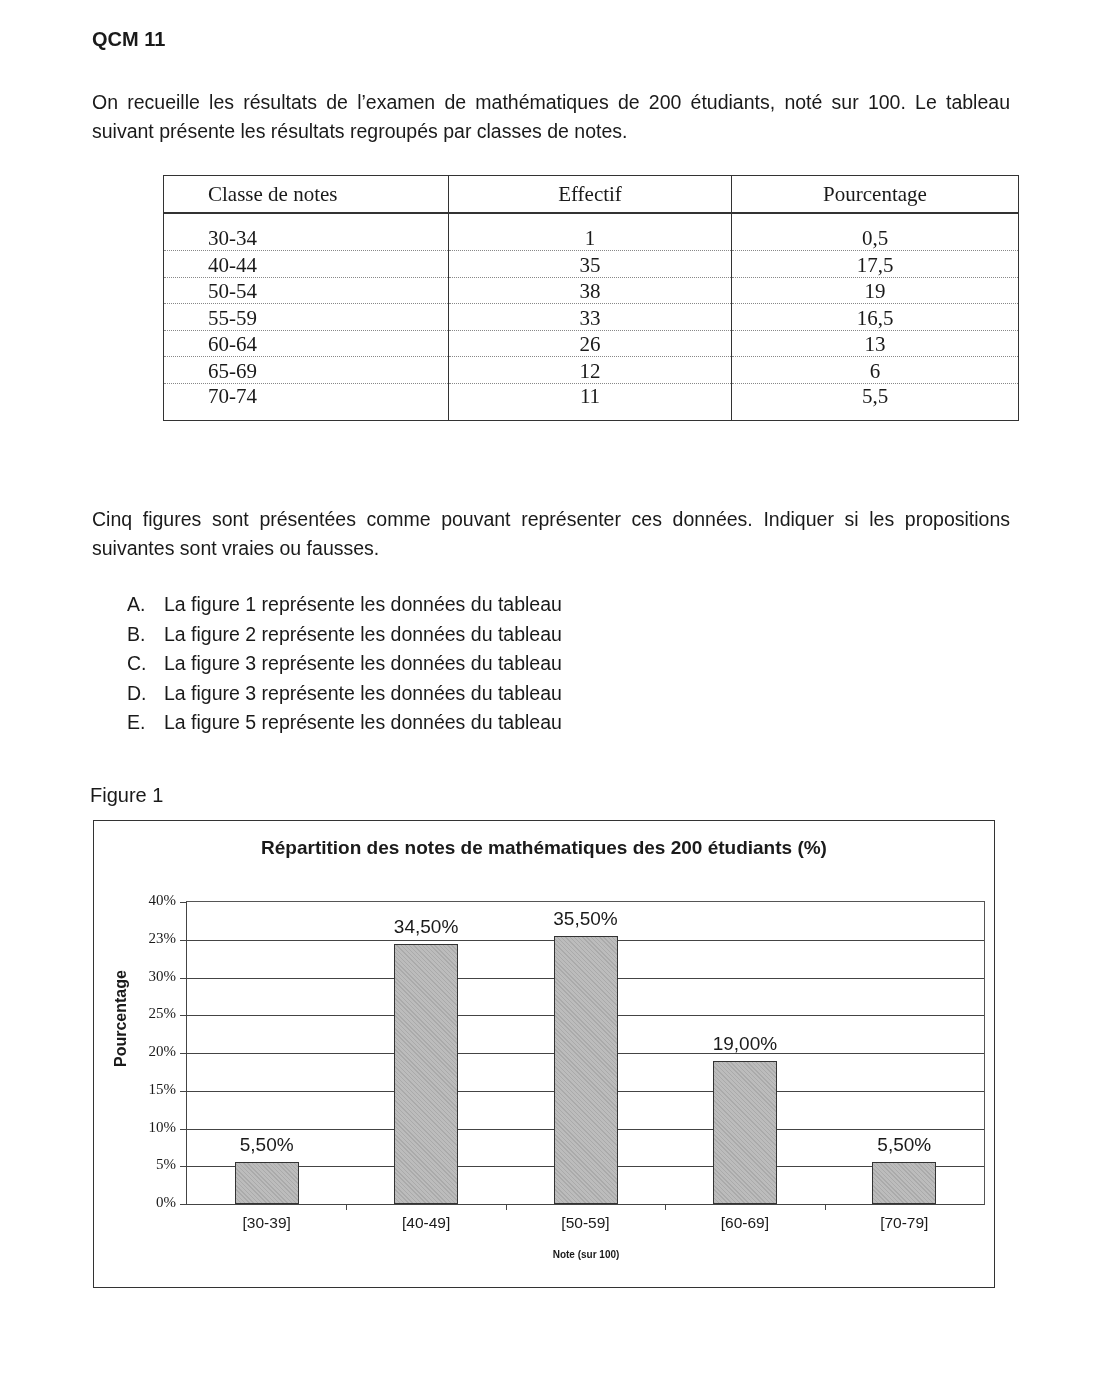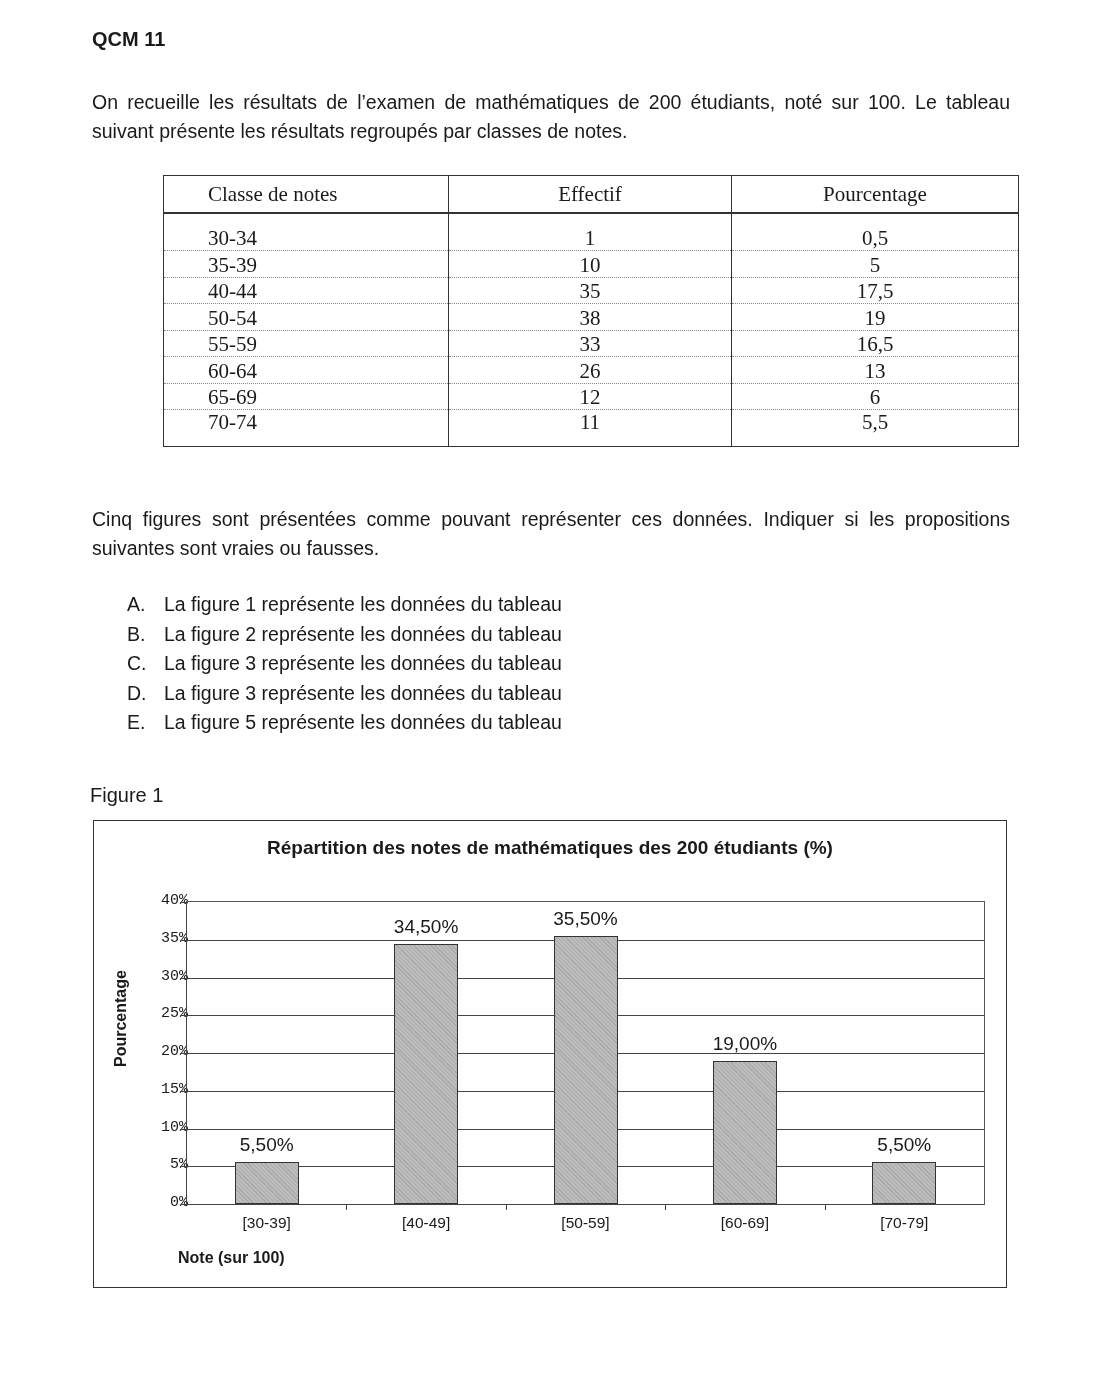--- a/index.html
+++ b/index.html
@@ -47,34 +47,34 @@
     }
     ol.options li { display: flex; }
     ol.options .letter { width: 37px; }
 
     .figlabel {
       position: absolute; left: 90px; top: 784px;
       font-family: "Liberation Sans", sans-serif; font-size: 20px;
     }
     .chartbox {
       position: absolute; left: 93px; top: 820px; width: 900px; height: 466px;
-      border: 1.5px solid #333; background: #fff; padding-left: 12px;
+      border: 1.5px solid #333; background: #fff;
     }
     .chart-title {
       position: absolute; left: 0; right: 0; top: 16px; text-align: center;
       font-family: "Liberation Sans", sans-serif; font-weight: bold; font-size: 19px;
     }
     .plot {
       position: absolute; left: 92px; top: 80px; width: 797px; height: 302px;
       border: 1px solid #555; border-left: 1.5px solid #444; border-bottom: 1.5px solid #444;
     }
     .gridline { position: absolute; left: 0; right: 0; height: 0; border-top: 1px solid #444; }
     .ytick {
       position: absolute; width: 60px; text-align: right; right: 818px;
-      font-family: Liberation Mono, monospace; font-size: 15px; transform: translateY(-9px);
+      font-family: Liberation Serif, serif; font-size: 15px; transform: translateY(-9px);
     }
     .ytickmark { position: absolute; left: -7px; width: 7px; border-top: 1px solid #444; }
     .ylabel {
       position: absolute; left: 18px; top: 246px; transform: rotate(-90deg); transform-origin: left top;
       font-family: "Liberation Sans", sans-serif; font-weight: bold; font-size: 16px; white-space: nowrap;
     }
     .bar {
       position: absolute; bottom: 0; width: 64px;
       background: #b4b4b4; border: 1.5px solid #333; box-sizing: border-box;
       background-image: repeating-linear-gradient(45deg, #aaa 0 1px, #bcbcbc 1px 3px);
@@ -82,22 +82,22 @@
     .barlabel {
       position: absolute; width: 100px; text-align: center;
       font-family: Liberation Sans, sans-serif; font-size: 19px;
     }
     .xtick {
       position: absolute; width: 120px; text-align: center; top: 312px;
       font-family: "Liberation Sans", sans-serif; font-size: 15.5px;
     }
     .xtickmark { position: absolute; bottom: -6px; height: 6px; border-left: 1px solid #444; }
     .xlabel {
-      position: absolute; left: 0; right: 0; top: 428px; text-align: left; padding-left: 84px;
-      font-family: "Liberation Sans", sans-serif; font-weight: bold; font-size: 16px;
+      position: absolute; left: 0; right: 0; top: 428px; text-align: center; padding-left: 84px;
+      font-family: "Liberation Sans", sans-serif; font-weight: bold; font-size: 10px;
     }
   </style>
 </head>
 <body>
 
 <div class="qtitle">QCM 11</div>
 <div class="para p1">On recueille les résultats de l’examen de mathématiques de 200 étudiants, noté sur 100. Le tableau suivant présente les résultats regroupés par classes de notes.</div>
 
 <table class="data">
   <thead>
@@ -107,25 +107,20 @@
       <th class="c3">Pourcentage</th>
     </tr>
   </thead>
   <tbody id="tbody">
       <tr class="first">
         <td class="c1">30-34</td>
         <td class="c2">1</td>
         <td class="c3">0,5</td>
       </tr>
       <tr>
-        <td class="c1">35-39</td>
-        <td class="c2">10</td>
-        <td class="c3">5</td>
-      </tr>
-      <tr>
         <td class="c1">40-44</td>
         <td class="c2">35</td>
         <td class="c3">17,5</td>
       </tr>
       <tr>
         <td class="c1">50-54</td>
         <td class="c2">38</td>
         <td class="c3">19</td>
       </tr>
       <tr>
@@ -182,21 +177,21 @@
   <div class="chart-title">Répartition des notes de mathématiques des 200 étudiants (%)</div>
   <div class="ylabel">Pourcentage</div>
   <div id="yticks">
       <div class="ytick" style="top: 382px;">0%</div>
       <div class="ytick" style="top: 344.25px;">5%</div>
       <div class="ytick" style="top: 306.5px;">10%</div>
       <div class="ytick" style="top: 268.75px;">15%</div>
       <div class="ytick" style="top: 231px;">20%</div>
       <div class="ytick" style="top: 193.25px;">25%</div>
       <div class="ytick" style="top: 155.5px;">30%</div>
-      <div class="ytick" style="top: 117.75px;">35%</div>
+      <div class="ytick" style="top: 117.75px;">23%</div>
       <div class="ytick" style="top: 80px;">40%</div>
     </div>
   <div class="plot" id="plot">
       <div class="ytickmark" style="top: 302px;"></div>
       <div class="gridline" style="top: 264.25px;"></div>
       <div class="ytickmark" style="top: 264.25px;"></div>
       <div class="gridline" style="top: 226.5px;"></div>
       <div class="ytickmark" style="top: 226.5px;"></div>
       <div class="gridline" style="top: 188.75px;"></div>
       <div class="ytickmark" style="top: 188.75px;"></div>

